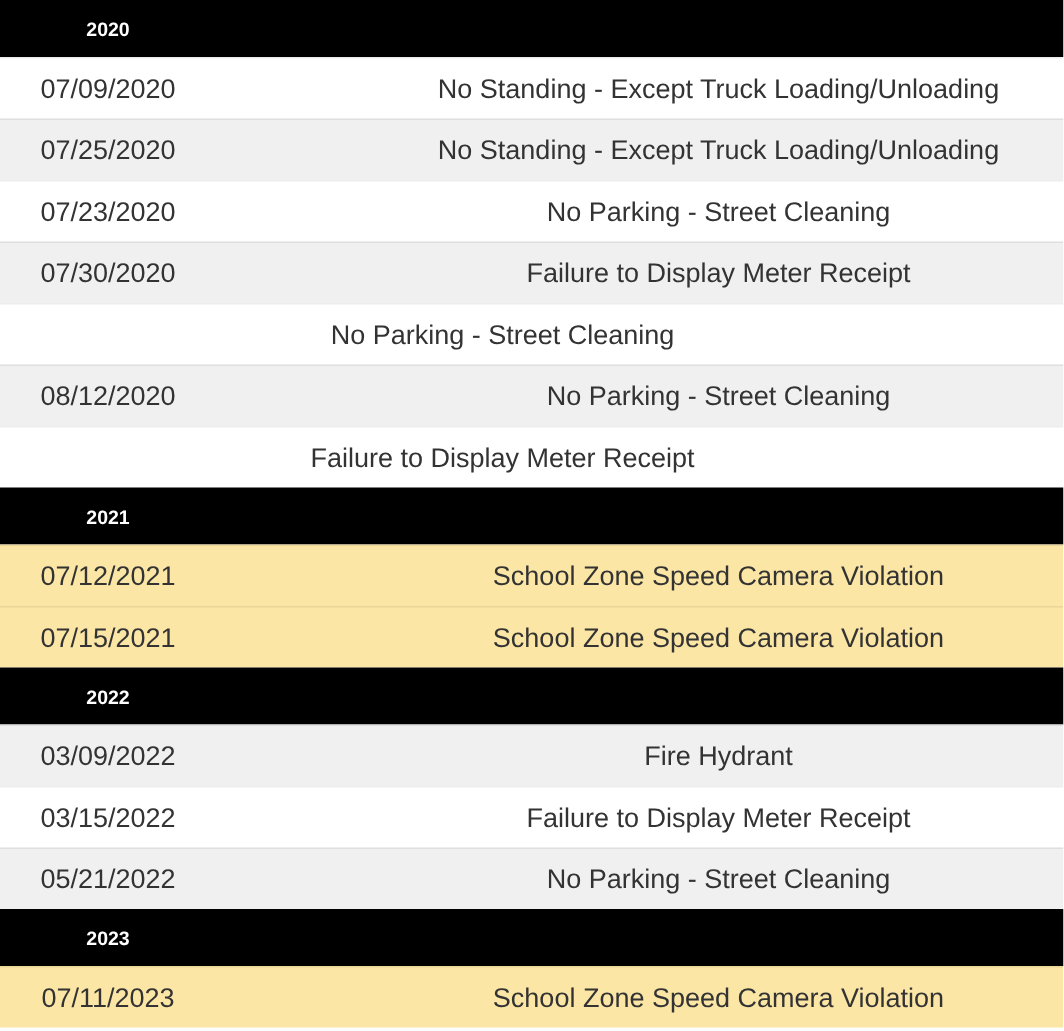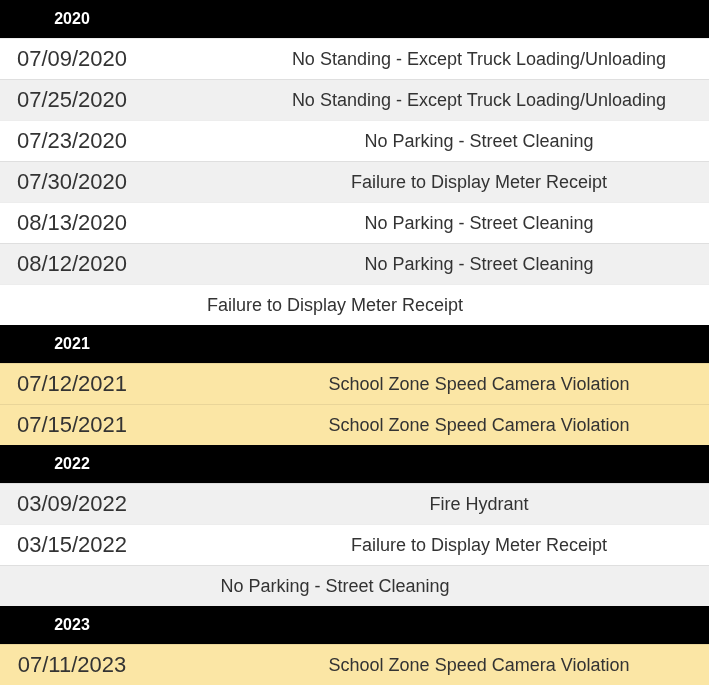--- a/index.html
+++ b/index.html
@@ -20,41 +20,41 @@
   }
   .section-header {
     display: flex;
     align-items: center;
     height: 38px;
     background: var(--section-header-bg, #000000);
   }
   .section-header .cell-date {
     color: var(--section-header-text, #ffffff);
     font-weight: bold;
-    font-size: 16px;
+    font-size: 13px;
   }
   .row {
     display: flex;
     align-items: center;
     height: 41px;
     box-sizing: border-box;
     border-top: 1px solid var(--row-border, rgba(0,0,0,0.07));
     background: var(--white-bg, #ffffff);
   }
   .row.stripe {
     background: var(--stripe-bg, #f0f0f0);
   }
   .row.highlight {
     background: var(--highlight-bg, #fbe6a5);
   }
   .cell-date {
     width: 144px;
     flex: 0 0 144px;
     text-align: center;
-    font-size: 22px;
+    font-size: 18px;
     color: var(--row-text, #333333);
     white-space: nowrap;
   }
   .cell-violation {
     width: 670px;
     flex: 0 0 670px;
     text-align: center;
     font-size: 18px;
     color: var(--row-text, #333333);
     white-space: nowrap;
@@ -80,21 +80,20 @@
   </div>
       <div class="row">
     <div class="cell-date">07/23/2020</div>
     <div class="cell-violation">No Parking - Street Cleaning</div>
   </div>
       <div class="row stripe">
     <div class="cell-date">07/30/2020</div>
     <div class="cell-violation">Failure to Display Meter Receipt</div>
   </div>
       <div class="row">
-    <div class="cell-date">08/13/2020</div>
     <div class="cell-violation">No Parking - Street Cleaning</div>
   </div>
       <div class="row stripe">
     <div class="cell-date">08/12/2020</div>
     <div class="cell-violation">No Parking - Street Cleaning</div>
   </div>
       <div class="row">
     <div class="cell-violation">Failure to Display Meter Receipt</div>
   </div>
       <div class="section-header">
@@ -115,20 +114,21 @@
   </div>
       <div class="row stripe">
     <div class="cell-date">03/09/2022</div>
     <div class="cell-violation">Fire Hydrant</div>
   </div>
       <div class="row">
     <div class="cell-date">03/15/2022</div>
     <div class="cell-violation">Failure to Display Meter Receipt</div>
   </div>
       <div class="row stripe">
+    <div class="cell-date">05/21/2022</div>
     <div class="cell-violation">No Parking - Street Cleaning</div>
   </div>
       <div class="section-header">
     <div class="cell-date">2023</div>
     <div class="cell-violation"></div>
   </div>
       <div class="row highlight">
     <div class="cell-date">07/11/2023</div>
     <div class="cell-violation">School Zone Speed Camera Violation</div>
   </div>

